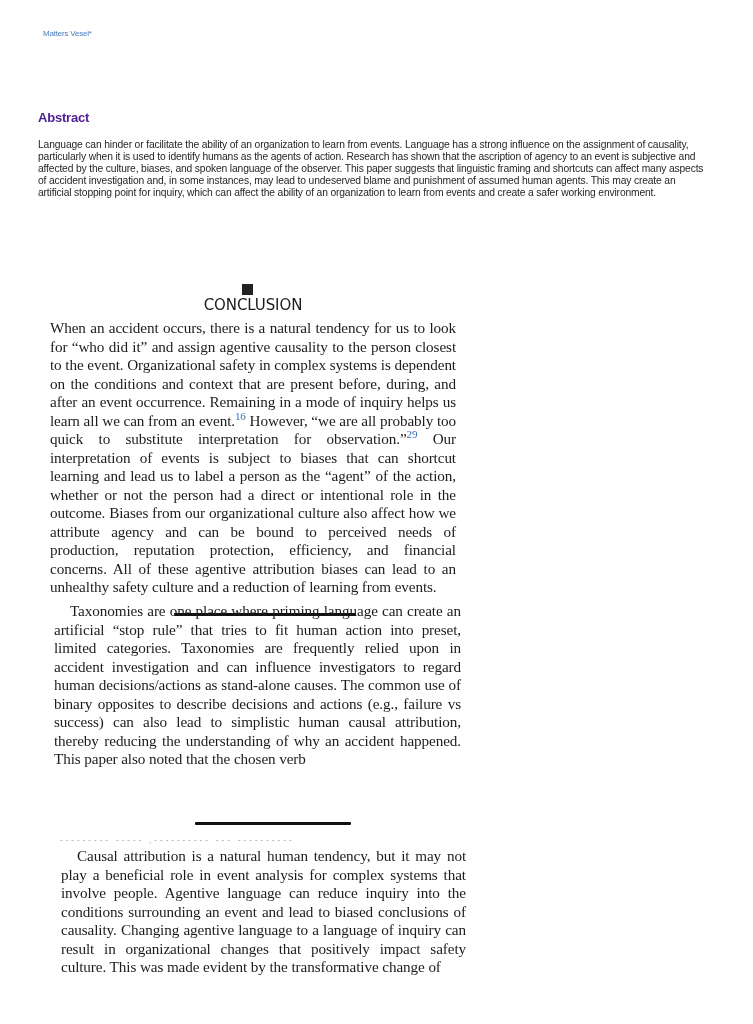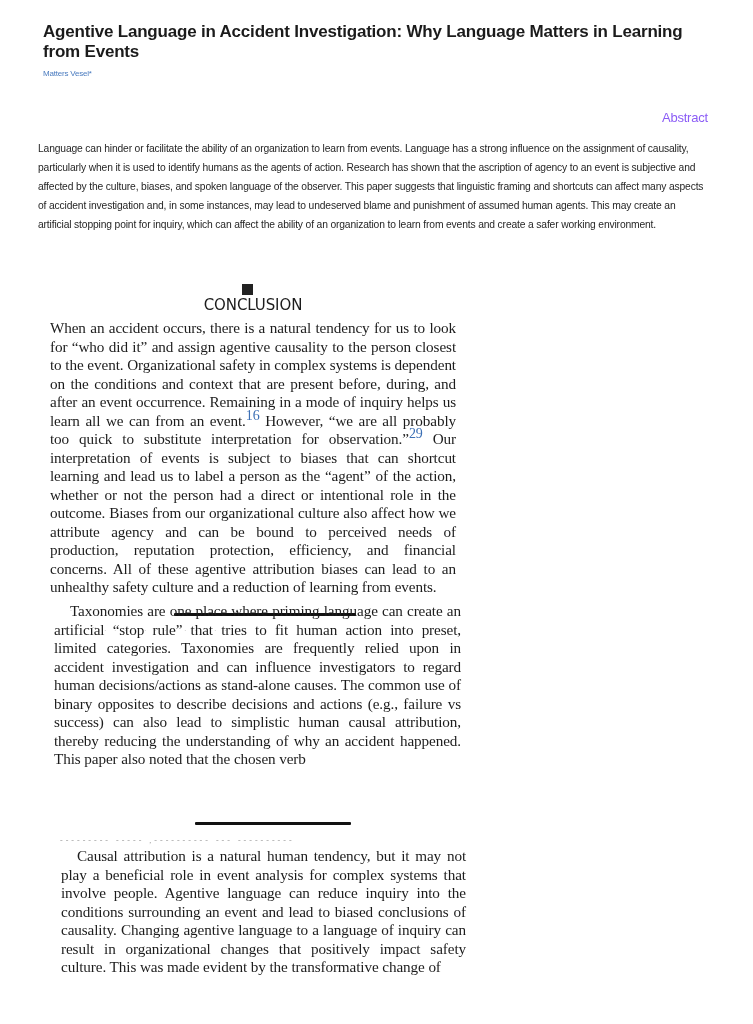--- a/index.html
+++ b/index.html
@@ -39,30 +39,29 @@
     }
     .abstract {
       position: absolute;
       left: 38px;
       top: 110px;
       width: 670px;
       font-family: "Liberation Sans", sans-serif;
     }
     .abstract-heading {
       font-size: 13px;
-      font-weight: normal;
+      font-weight: bold;
       margin: 0;
-      color: #8b5cf6;
+      color: #4c1d95;
       letter-spacing: -0.2px;
-      text-align: right;
     }
     .abstract-text {
       margin-top: 14px;
       font-size: 10.3px;
-      line-height: 19px;
+      line-height: 12px;
       color: #262626;
       letter-spacing: -0.15px;
     }
     .excerpt {
       position: absolute;
       font-family: "Liberation Serif", serif;
       color: #1c1c1c;
       font-size: 15.2px;
       line-height: 18.5px;
       text-align: justify;
@@ -89,21 +88,21 @@
       width: 11px;
       height: 11px;
       background: #222;
       margin-right: 14px;
       margin-left: 2px;
     }
     .para {
       margin: 0;
     }
     .sup {
-      font-size: 14px;
+      font-size: 11px;
       vertical-align: super;
       line-height: 0;
       color: #3b6fb5;
     }
     .divider {
       position: absolute;
       height: 3px;
       background: #111;
       border-radius: 1px;
     }
@@ -130,21 +129,20 @@
       letter-spacing: 3px;
     }
     .faint-1 { left: 70px; top: 604px; }
     .faint-2 { left: 92px; top: 624px; }
     .faint-3 { left: 60px; top: 836px; color: #999; }
   </style>
 </head>
 <body>
 
 <div class="header">
-  <h1 class="title">Agentive Language in Accident Investigation: Why Language Matters in Learning from Events</h1>
   <a class="author">Matters Vesel*</a>
 </div>
 
 <div class="abstract">
   <h2 class="abstract-heading">Abstract</h2>
   <div class="abstract-text">Language can hinder or facilitate the ability of an organization to learn from events. Language has a strong influence on the assignment of causality, particularly when it is used to identify humans as the agents of action. Research has shown that the ascription of agency to an event is subjective and affected by the culture, biases, and spoken language of the observer. This paper suggests that linguistic framing and shortcuts can affect many aspects of accident investigation and, in some instances, may lead to undeserved blame and punishment of assumed human agents. This may create an artificial stopping point for inquiry, which can affect the ability of an organization to learn from events and create a safer working environment.</div>
 </div>
 
 <div class="excerpt excerpt-1">
   <h3 class="section-heading">

